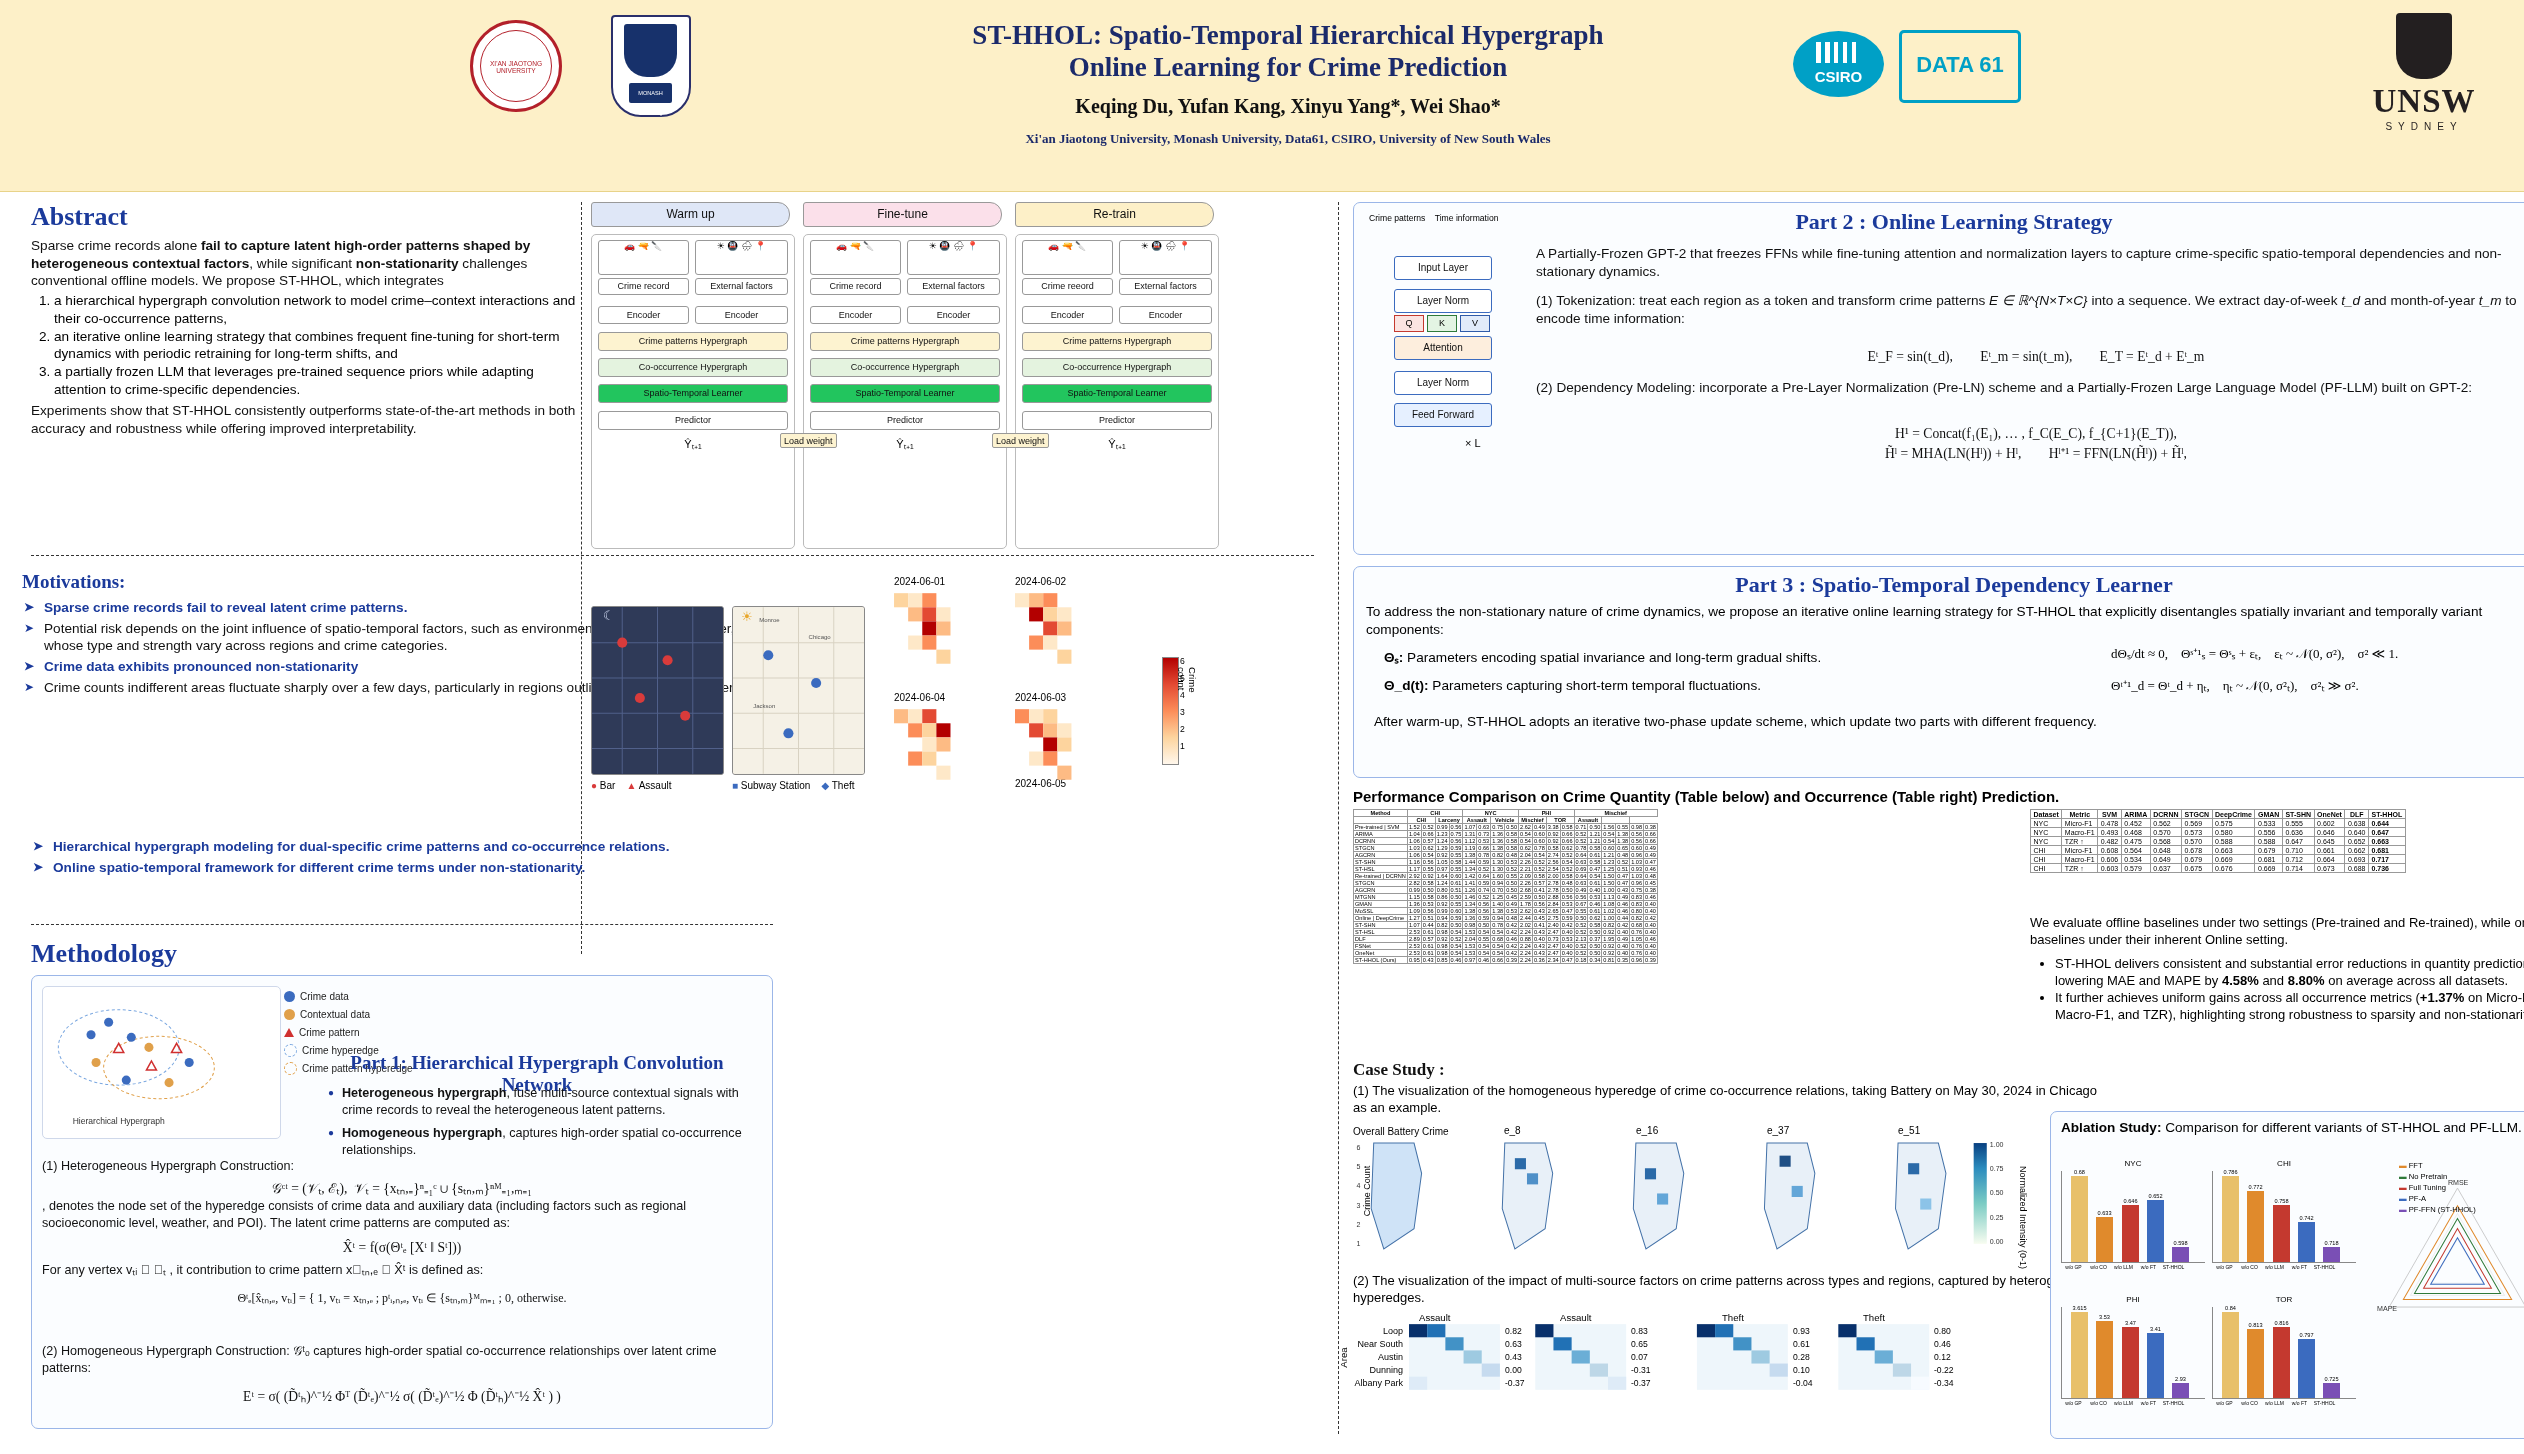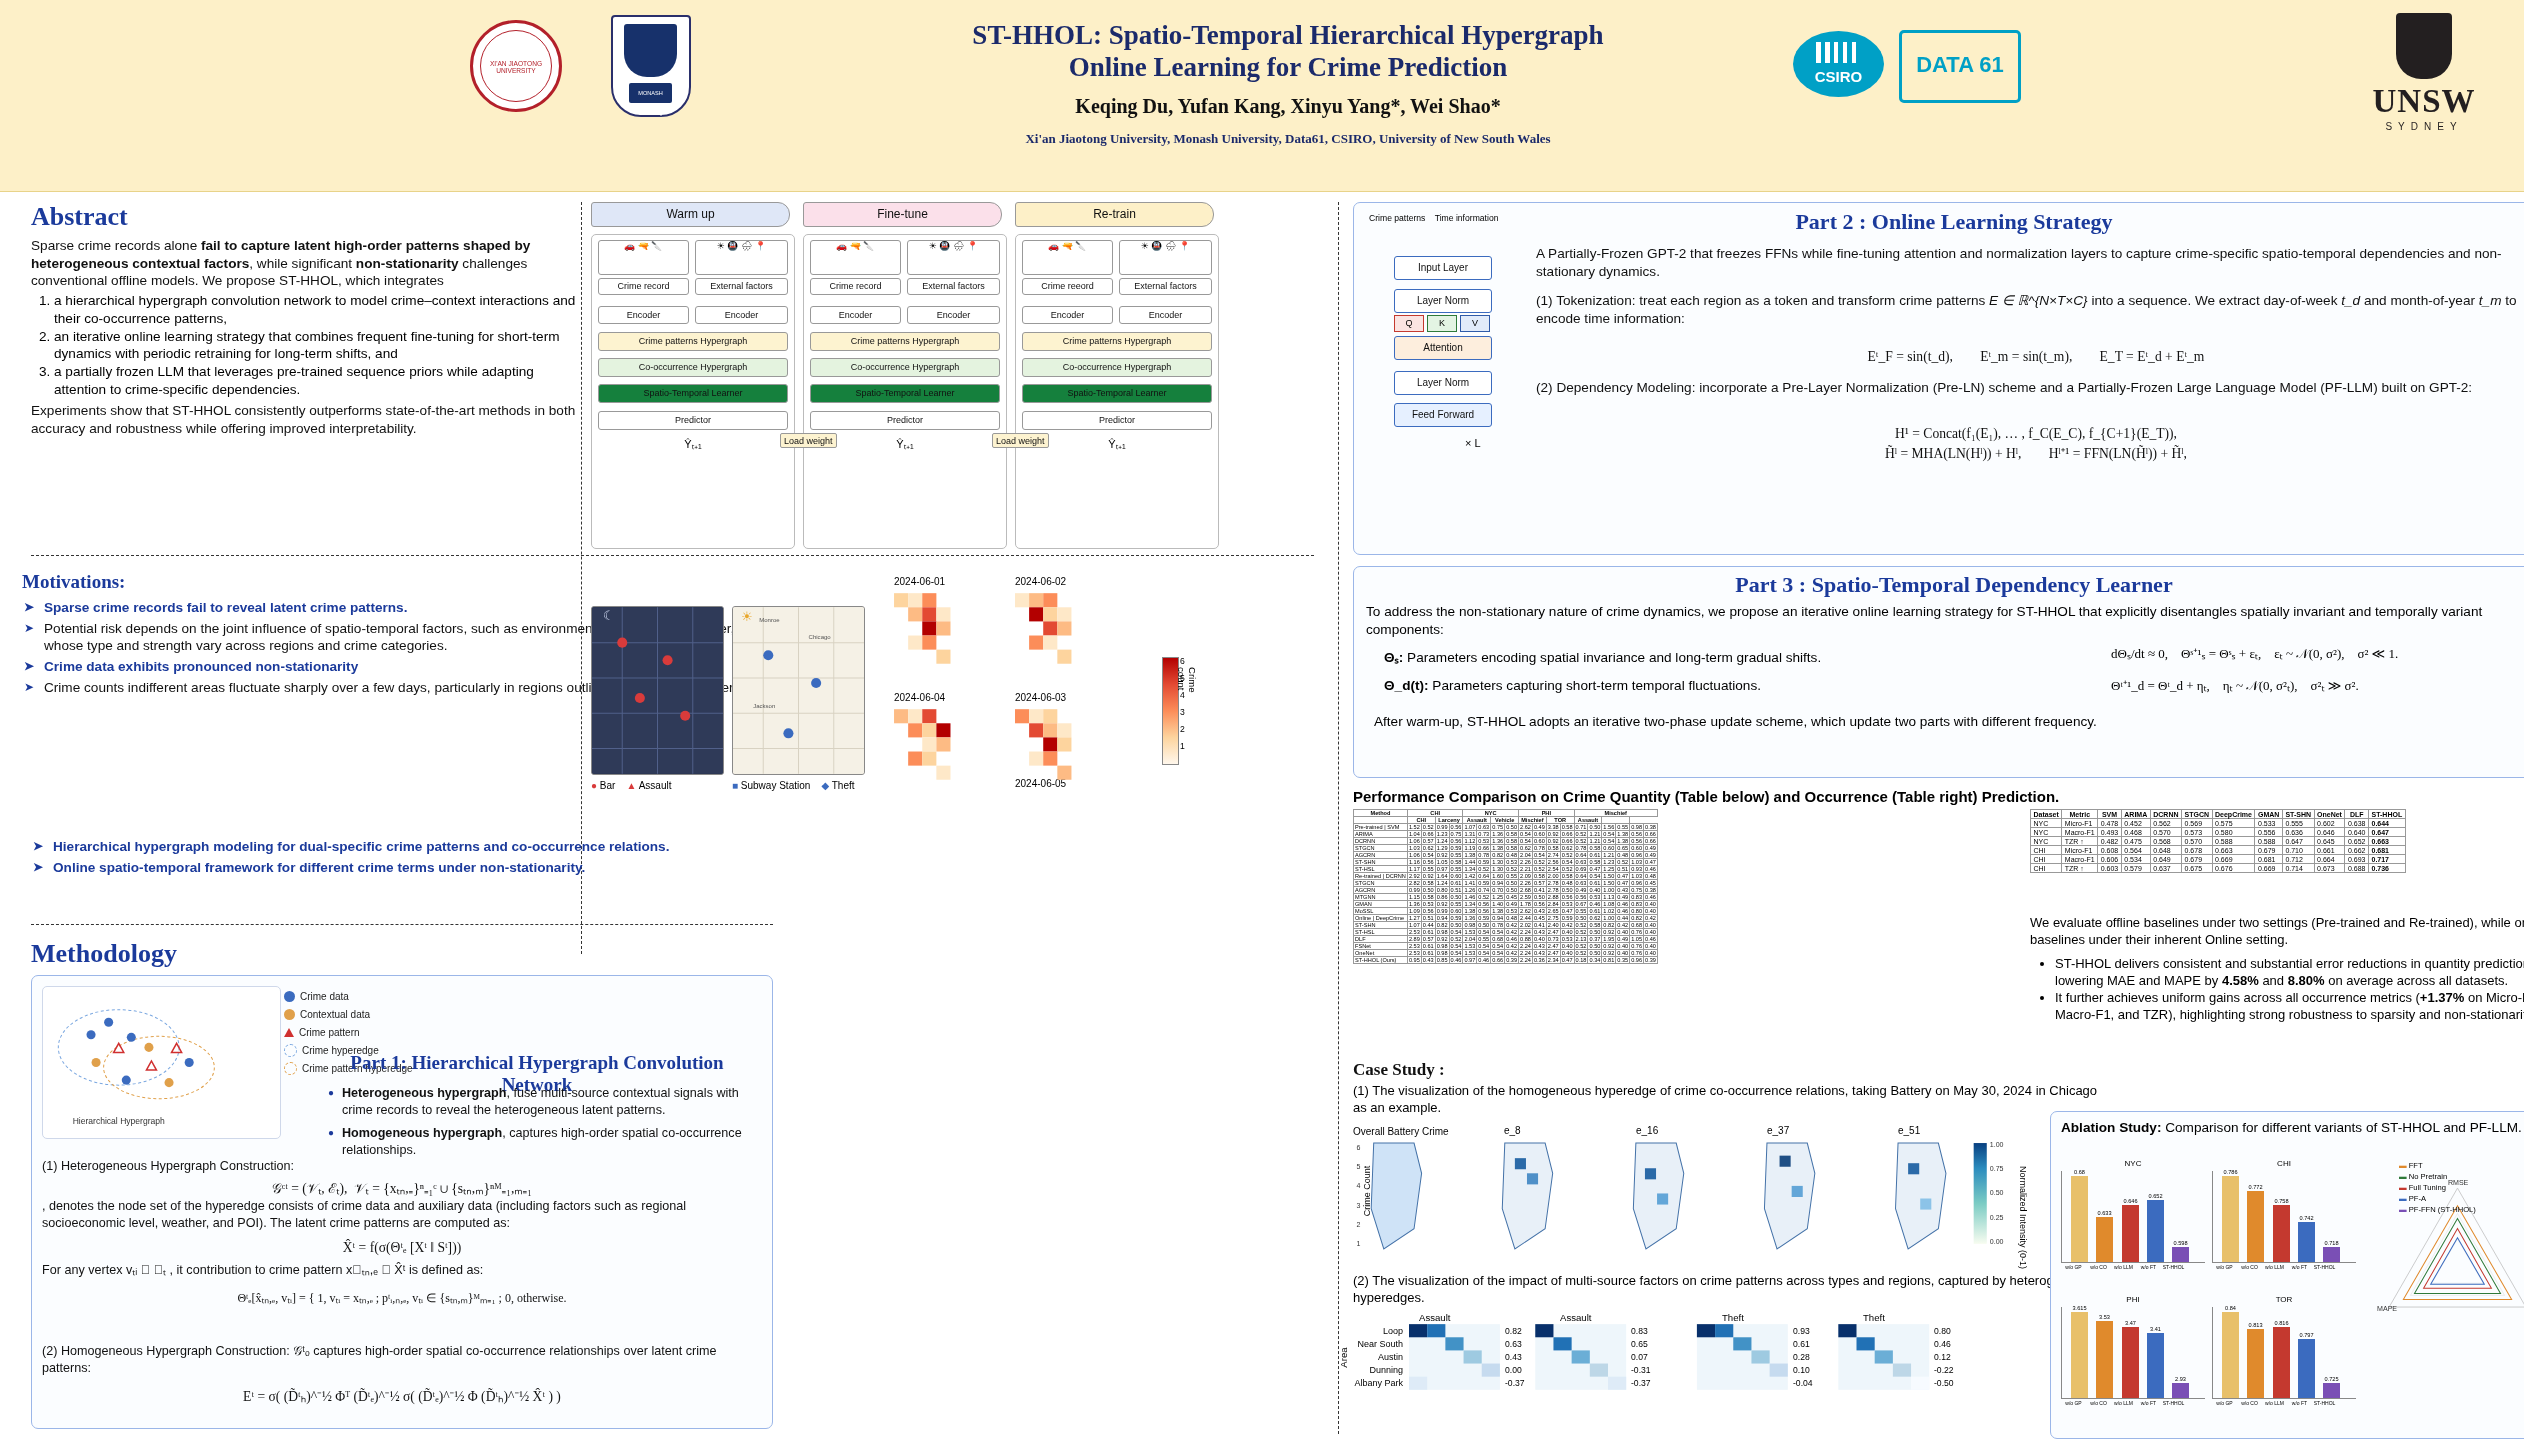--- a/index.html
+++ b/index.html
@@ -77,21 +77,21 @@
   .mtxt{position:absolute;font-size:12.6px;line-height:17px;color:#111;}
   .eq{position:absolute;text-align:center;width:100%;font-family:"Liberation Serif",serif;font-size:13.6px;color:#111;}
 
   
   #pipeline{left:591px;top:202px;width:672px;height:369px;}
   .stage-bar{position:absolute;top:0;height:23px;border-radius:3px 12px 12px 3px;color:#111;font-size:12px;text-align:center;line-height:23px;border:1px solid #999;}
   .stage-block{position:absolute;top:32px;width:202px;height:313px;border:1px solid #bbb;border-radius:5px;background:#fff;}
   .mini{position:absolute;box-sizing:border-box;border:1px solid #999;border-radius:3px;font-size:9px;text-align:center;color:#111;}
   .mini.yellow{background:#fdf3d0;}
   .mini.green{background:#e4f3df;}
-  .mini.blue{background:#15803d;}
+  .mini.blue{background:#22c55e;}
   .mini.plain{background:#fff;}
   .loadw{position:absolute;font-size:9px;color:#111;background:#fdf3d0;border:1px solid #999;border-radius:2px;padding:1.5px 3px;}
 
   
   #midfigs{left:591px;top:576px;width:677px;height:384px;}
   .mapbox{position:absolute;border:1px solid #888;border-radius:3px;overflow:hidden;}
 
   
   #part2{left:1353px;top:202px;width:1202px;height:353px;}
   #part2 h3{margin:0;text-align:center;font-size:22px;}
@@ -1161,21 +1161,21 @@
         <div>0.61</div>
         <div>0.28</div>
         <div>0.10</div>
         <div>-0.04</div>
       </div>
       <div style="position:absolute;left:525px;top:13px;font-size:8.6px;line-height:13px;">
         <div>0.80</div>
         <div>0.46</div>
         <div>0.12</div>
         <div>-0.22</div>
-        <div>-0.50</div>
+        <div>-0.34</div>
       </div>
     </div>
   </div>
 
   <div class="panel blue-box" id="ablation">
     <div style="position:absolute;left:10px;top:7px;width:485px;font-size:13.6px;line-height:17px;">
       <b>Ablation Study:</b><span> Comparison for different variants of ST-HHOL and  PF-LLM.</span>
     </div>
 
     <div style="position:absolute;left:10px;top:47px;width:303px;height:273px;" id="ablation-charts">

